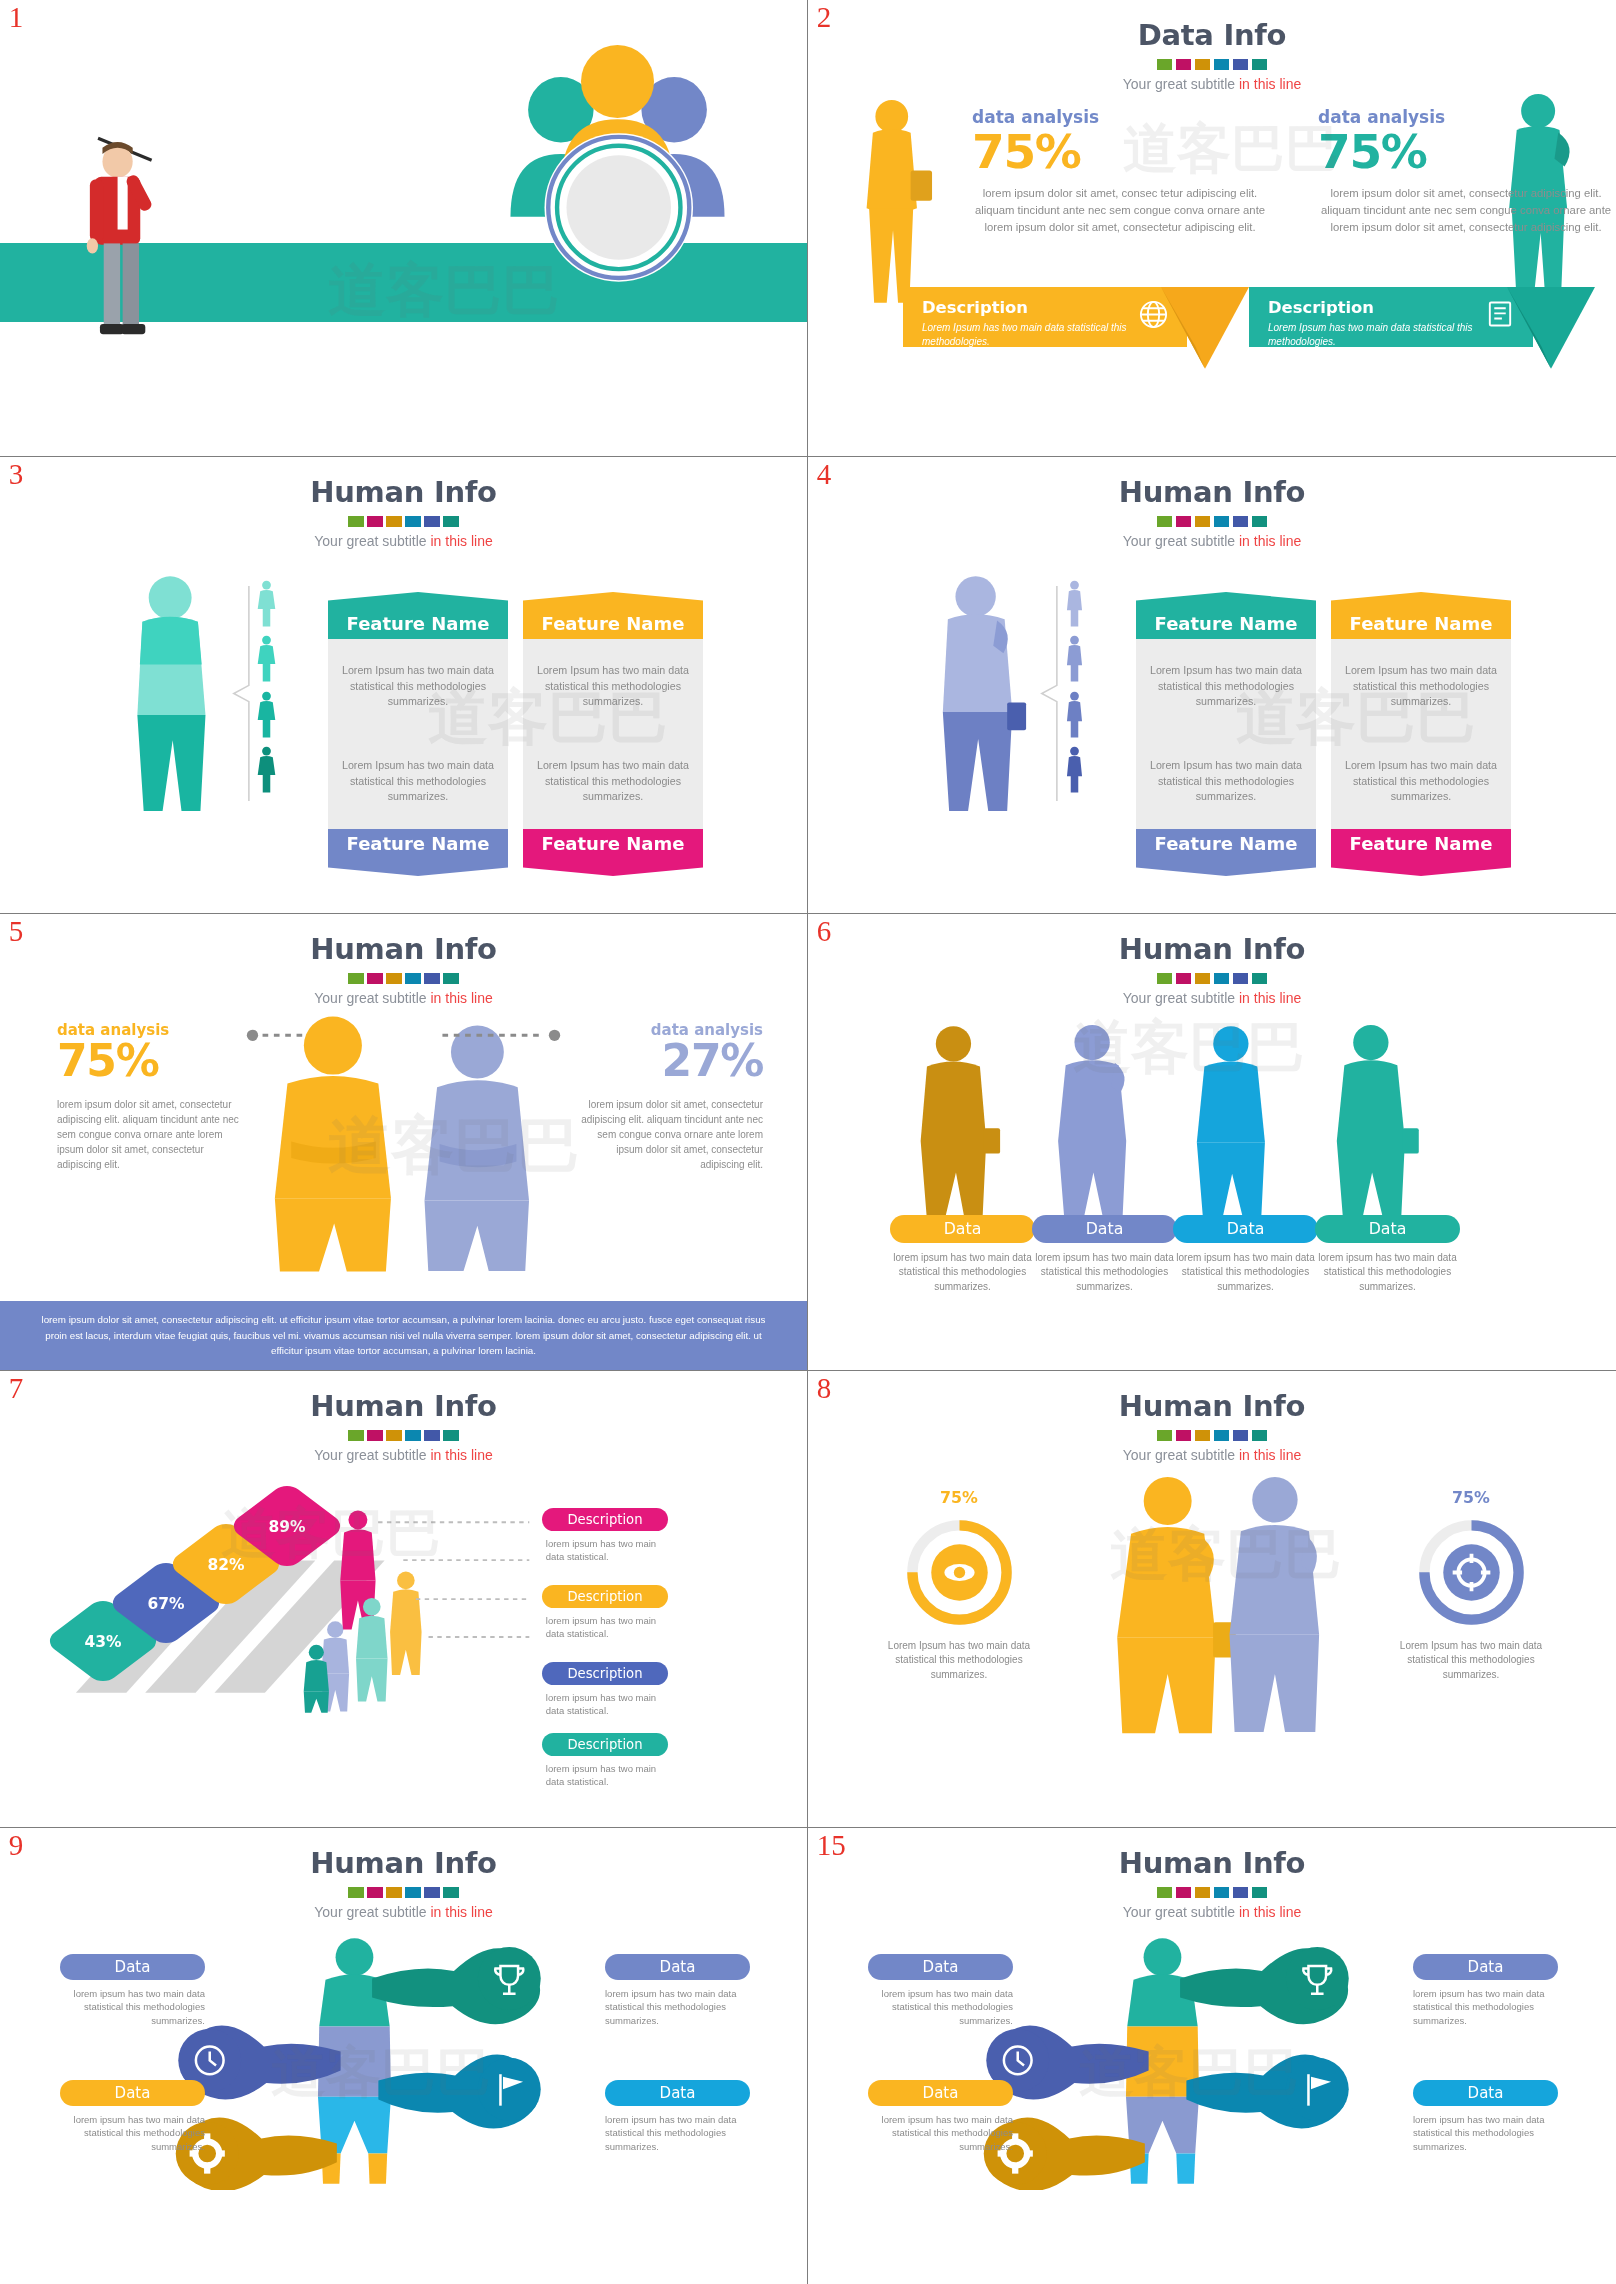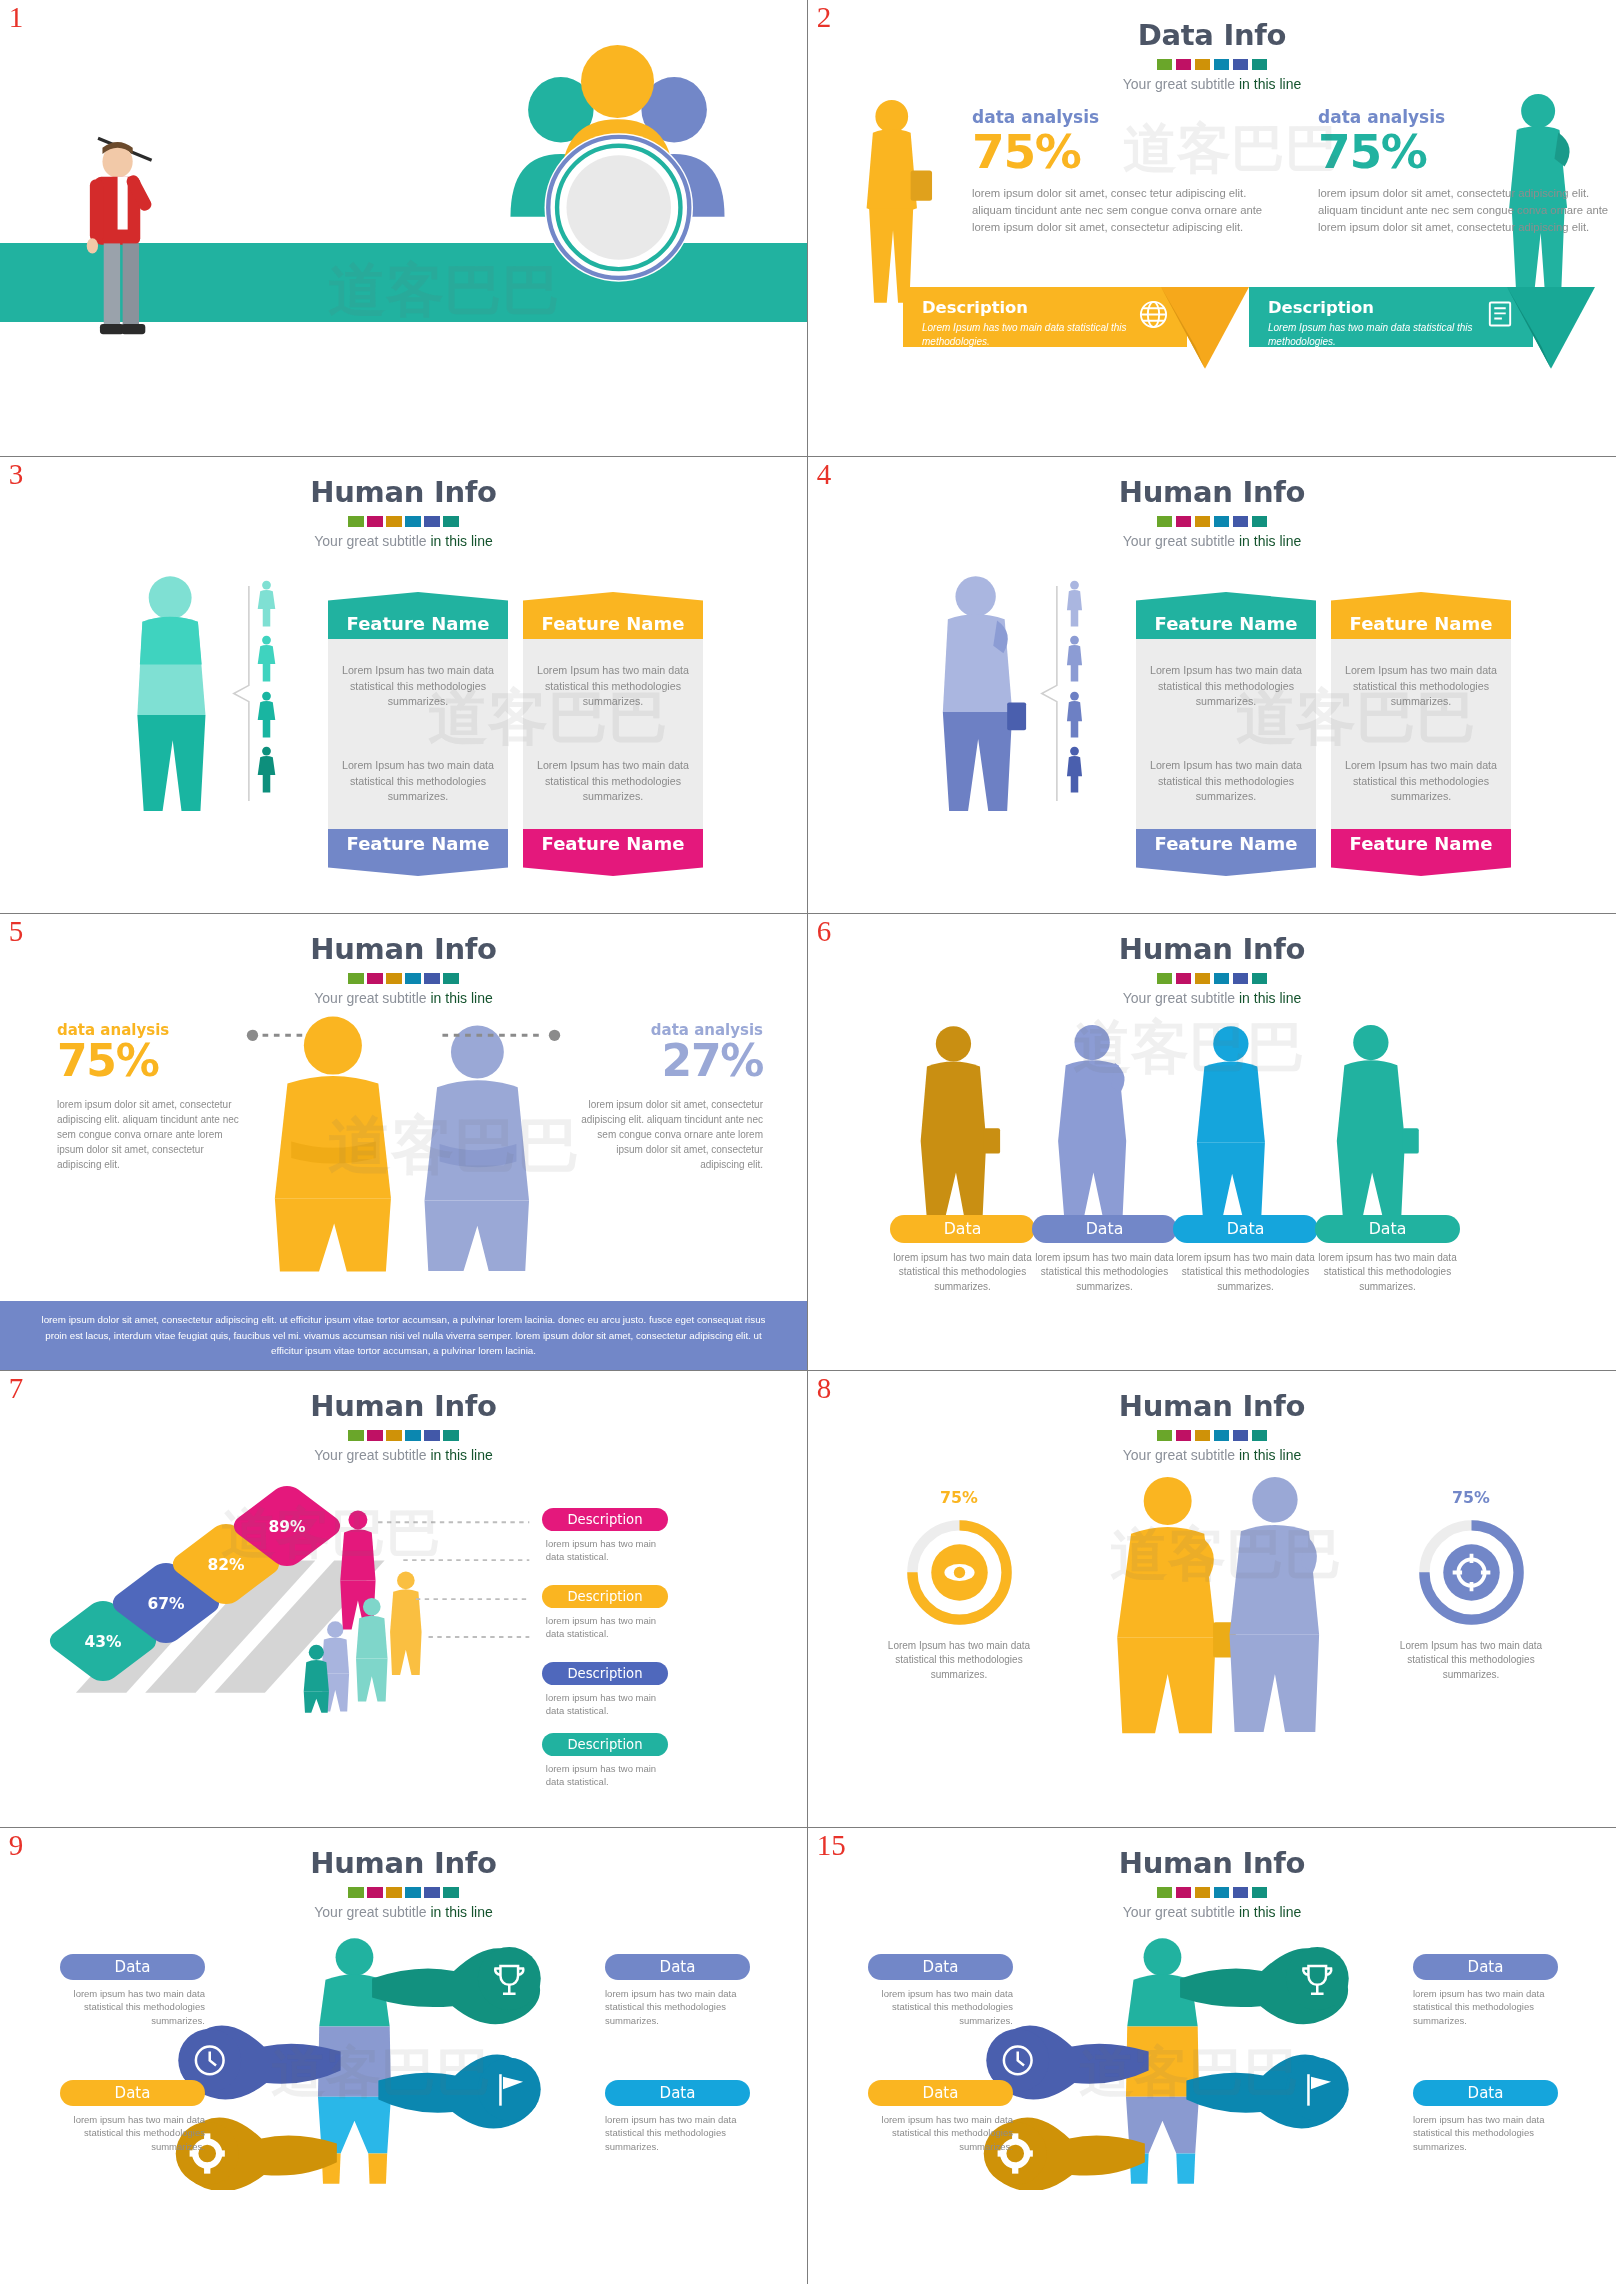--- a/index.html
+++ b/index.html
@@ -17,21 +17,21 @@
   .slide-num { position:absolute; left:8.8px; top:2.5px; font-family:"Liberation Serif", serif;
                color:#e8332a; font-size:29px; line-height:1; font-weight:400; z-index:40; }
 
   
   .hdr { position:absolute; left:0; right:0; text-align:center; z-index:20; }
   .hdr h1 { font-size:29px; color:#4c5566; font-weight:700; letter-spacing:-0.3px;
             font-family:"DejaVu Sans", sans-serif; }
   .swatches { display:flex; justify-content:center; gap:3.2px; margin:7.6px 0 5.7px; }
   .swatches i { width:15.8px; height:10.7px; display:block; }
   .sub { font-size:14px; color:#8b9099; }
-  .sub b { color:#14532d; font-weight:400; }
+  .sub b { color:#ef4444; font-weight:400; }
 
   
   .wm { position:absolute; font-family:"DejaVu Sans", sans-serif; color:rgba(110,110,110,.10);
         font-weight:700; pointer-events:none; user-select:none; z-index:5; }
 
   
   .s1-band { position:absolute; left:0; right:0; top:243px; height:79px; background:#21b2a0; }
   .s1-card { position:absolute; left:189px; top:66px; width:284px; height:252px;
              background:#fff; border:5px solid #21b2a0; z-index:10; }
   .s1-inner { position:absolute; left:72px; top:44px; width:142px; height:95px;
@@ -46,21 +46,21 @@
            font-size:19.5px; color:#21b2a0; font-weight:700; font-family:"DejaVu Sans", sans-serif; }
   .s1-people { position:absolute; left:485px; top:28px; width:265px; height:277px; }
   .s1-teach { position:absolute; left:76px; top:135px; width:126px; height:208px; z-index:12; }
 
   
   .s2-col { position:absolute; top:107px; width:296px; }
   .s2-da { font-size:17px; color:#7289c9; font-weight:700; font-family:"DejaVu Sans", sans-serif; }
   .s2-pc { font-size:47px; color:#fab521; font-weight:700; line-height:1.05;
            font-family:"DejaVu Sans", sans-serif; letter-spacing:-1.3px; }
   .s2-pc.tg { color:#21b2a0; }
-  .s2-body { font-size:11.3px; color:#8d8d8d; line-height:1.48; margin-top:8.8px; }
+  .s2-body { font-size:11.3px; color:#8d8d8d; line-height:1.48; margin-top:8.8px;text-align:center; }
   .s2-banner { position:absolute; height:60px; color:#fff; padding:11.3px 17.6px 0 19px; }
   .s2-banner .t { font-size:16.4px; font-weight:700; font-family:"DejaVu Sans", sans-serif; }
   .s2-banner .d { font-size:10px; line-height:1.35; margin-top:4px;font-style:italic; }
 
   
   .fx { position:absolute; width:180px; }
   .fx-head { height:47px; position:relative; color:#fff; font-size:18px; font-weight:700;
              font-family:"DejaVu Sans", sans-serif; display:flex; align-items:flex-end;
              justify-content:center; padding-bottom:5px; }
   .fx-head.up { clip-path:polygon(0 18%,50% 0,100% 18%,100% 100%,0 100%); }

